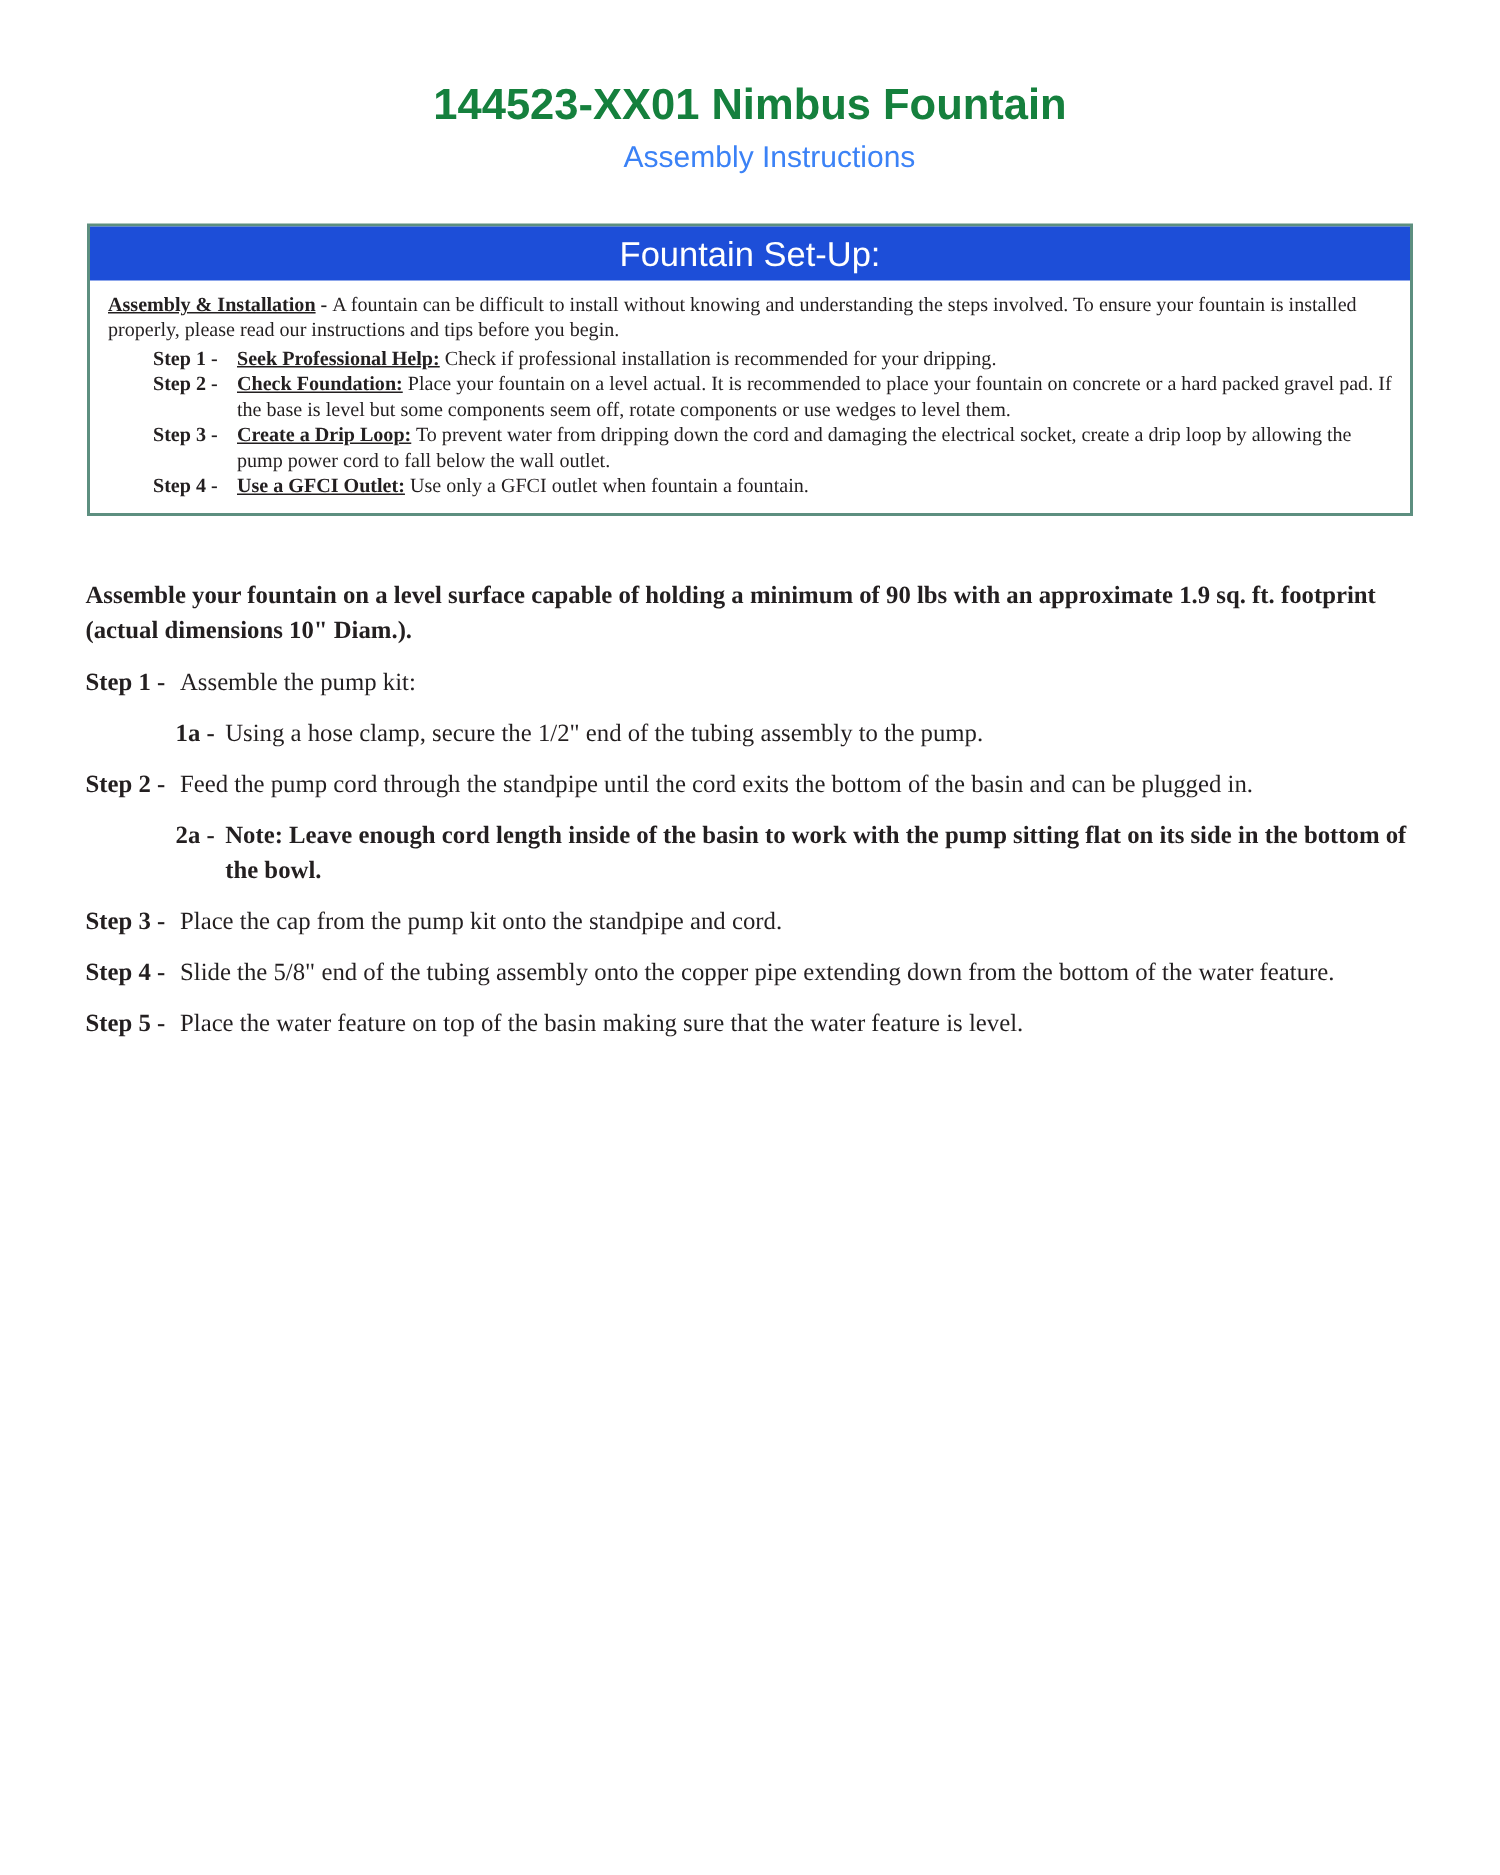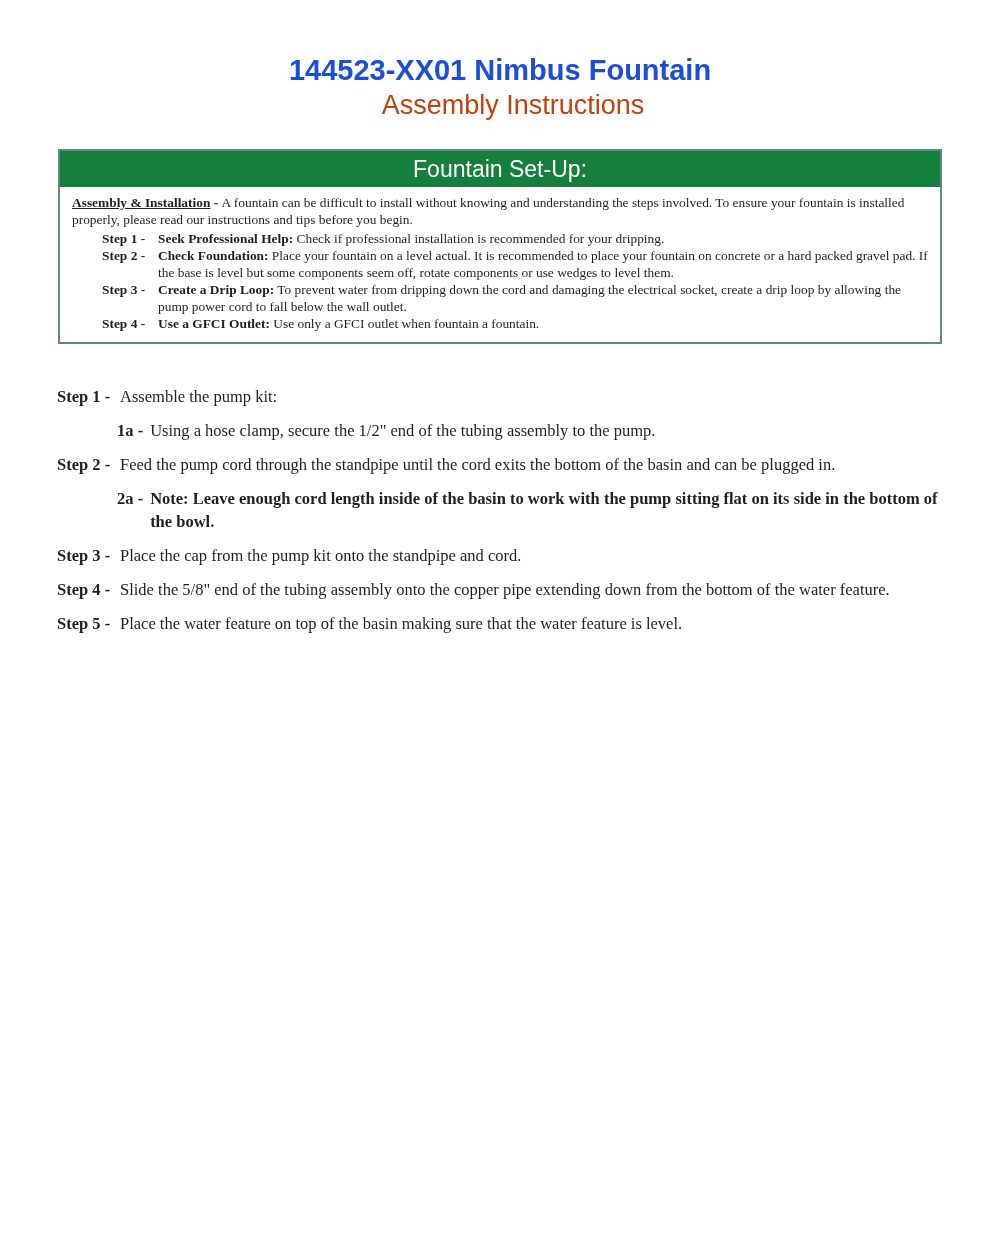--- a/index.html
+++ b/index.html
@@ -14,39 +14,39 @@
     overflow: hidden;
     position: relative;
   }
   
   .title-block { padding-top: 53px; text-align: center; }
   .doc-title {
     font-family: "Liberation Sans", sans-serif;
     font-size: 29px;
     font-weight: bold;
     line-height: 35px;
-    color: #1d4ed8;
+    color: #15803d;
   }
   .doc-subtitle {
     font-family: "Liberation Sans", sans-serif;
-    font-size: 27px;
+    font-size: 20px;
     font-weight: normal;
     line-height: 35px;
-    color: #c2410c;
+    color: #3b82f6;
     padding-left: 26px;
   }
   
   .setup-box {
     width: 884px;
     margin: 26px auto 0;
     border: 2px solid #5d8f80;
     background: #ffffff;
   }
   .box-header {
-    background: #15803d;
+    background: #1d4ed8;
     color: #ffffff;
     font-family: "Liberation Sans", sans-serif;
     font-size: 23px;
     line-height: 36px;
     height: 36px;
     text-align: center;
   }
   .box-body {
     padding: 7px 12px 10px 12px;
     font-size: 13.4px;
@@ -59,21 +59,21 @@
     text-align: center;
   }
   .box-intro .sep { font-weight: bold; }
   .box-step {
     display: grid;
     grid-template-columns: 49px 1fr;
     column-gap: 7px;
     margin-left: 30px;
   }
   .box-step .step-label { font-weight: bold; white-space: nowrap; }
-  .box-step .step-lead { font-weight: bold; }
+  .box-step .step-lead { font-weight: bold; text-decoration: underline; }
   
   .assembly {
     width: 886px;
     margin: 41px auto 0;
     font-size: 16.5px;
     line-height: 23px;
   }
   .assembly-intro {
     font-weight: bold;
     margin-bottom: 12px;
@@ -122,20 +122,21 @@
   </div>
           <div class="box-step">
     <span class="step-label">Step 4 -</span>
     <span class="step-body"><span class="step-lead">Use a GFCI Outlet:</span><span class="step-text"> Use only a GFCI outlet when fountain a fountain.</span></span>
   </div>
         </div>
     </div>
   </div>
 
   <div class="assembly">
+    <p class="assembly-intro">Assemble your fountain on a level surface capable of holding a minimum of 90 lbs with an approximate 1.9 sq. ft. footprint (actual dimensions 10" Diam.).</p>
     <div>
         <div class="body-item lvl-step">
     <span class="item-label">Step 1 -</span>
     <span class="item-text">Assemble the pump kit:</span>
   </div>
         <div class="body-item lvl-sub">
     <span class="item-label">1a -</span>
     <span class="item-text">Using a hose clamp, secure the 1/2" end of the tubing assembly to the pump.</span>
   </div>
         <div class="body-item lvl-step">

